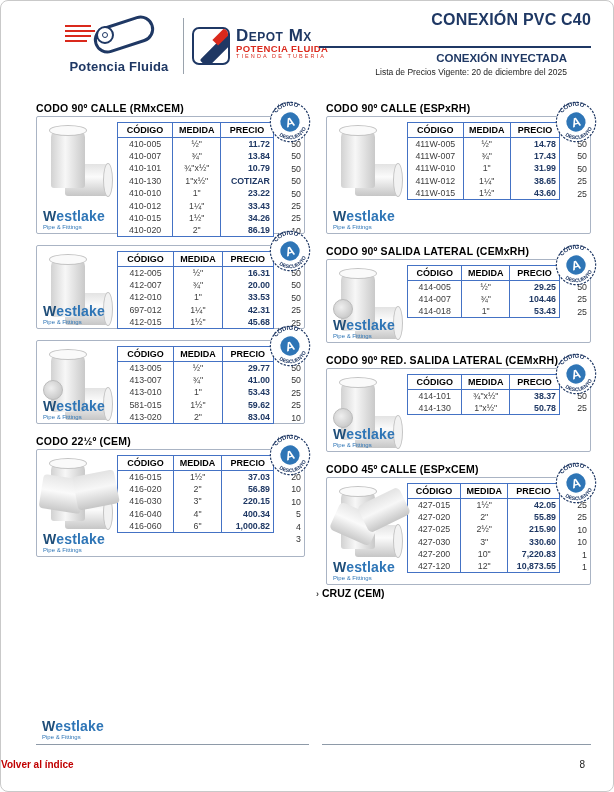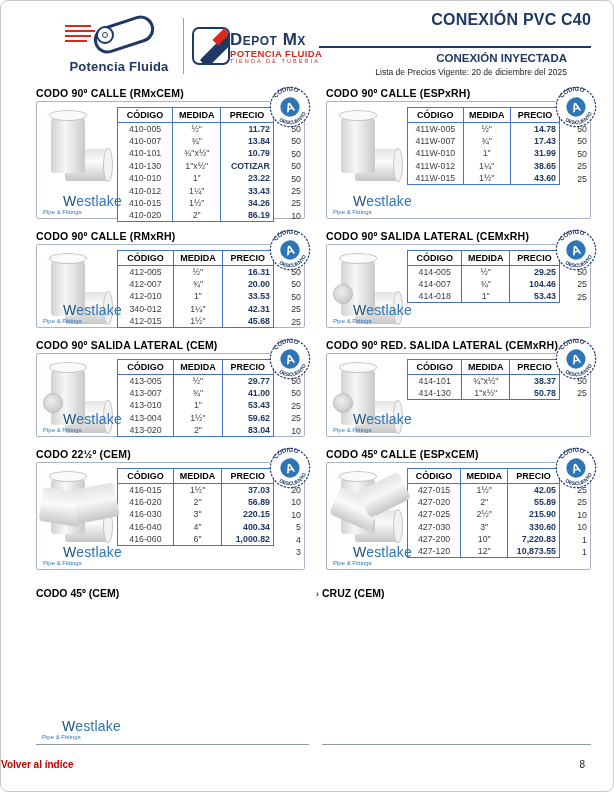--- a/index.html
+++ b/index.html
@@ -22,38 +22,38 @@
   .pf-cap{position:absolute;left:33px;top:9px;width:18px;height:18px;border:2px solid var(--navy);
     border-radius:50%;background:#fff;}
   .pf-cross{position:absolute;left:39px;top:15px;width:6px;height:6px;border:1px solid var(--navy);border-radius:50%;}
   .pf-lines i{position:absolute;left:2px;height:2px;background:var(--lred);display:block;}
   .pf-lines i:nth-child(1){top:8px;width:26px;}
   .pf-lines i:nth-child(2){top:13px;width:30px;}
   .pf-lines i:nth-child(3){top:18px;width:26px;}
   .pf-lines i:nth-child(4){top:23px;width:22px;}
   .pf-name{font-size:13px;font-weight:bold;color:var(--navy);letter-spacing:.2px;}
   .logo-div{width:1px;height:56px;background:#9aa3ad;}
-  .dm{display:flex;align-items:flex-end;gap:0;}
+  .dm{display:flex;align-items:flex-start;gap:6px;}
   .dm-icon{width:38px;height:38px;border:2px solid var(--navy);border-radius:7px;position:relative;background:#fff;overflow:hidden;}
   .dm-icon i{position:absolute;left:4px;top:16px;width:38px;height:11px;background:var(--navy);
     transform:rotate(-45deg);border-radius:2px;}
   .dm-icon b{position:absolute;left:18px;top:2px;width:22px;height:8px;background:var(--lred);
     transform:rotate(-45deg);}
   .dm-txt{line-height:1.05;}
   .dm-name{font-size:17px;font-weight:bold;color:var(--navy);letter-spacing:.5px;font-variant:small-caps;}
   .dm-sub{font-size:9.5px;font-weight:bold;color:var(--lred);letter-spacing:.4px;}
   .dm-tag{font-size:5.5px;color:var(--lred);letter-spacing:2.1px;}
   .title-blk{position:absolute;right:22px;top:0;width:272px;text-align:right;}
   .big-title{font-size:16px;font-weight:bold;color:var(--navy);letter-spacing:.2px;
     border-bottom:2px solid var(--navy);padding-bottom:17px;}
   .sub-title{font-size:11.5px;font-weight:bold;color:var(--navy);margin:4px 24px 0 0;}
   .price-note{font-size:8.5px;color:#222;margin:3px 24px 0 0;}
 
   
-  .grid{position:absolute;top:86px;left:35px;right:22px;display:flex;gap:21px;}
+  .grid{position:absolute;top:101px;left:35px;right:22px;display:flex;gap:21px;}
   .col{display:flex;flex-direction:column;}
   .col-left{width:274px;}
   .col-right{width:270px;}
   .sec{margin-bottom:11px;position:relative;}
   .sec-title{font-size:10.5px;font-weight:bold;color:#000;margin-bottom:2px;letter-spacing:.2px;}
   .card-box{position:relative;border:1px solid var(--boxline);border-radius:2px;background:#fff;
     display:flex;padding:5px 3px 3px 4px;}
   .badge{position:absolute;top:-16px;right:-7px;width:42px;height:42px;z-index:3;}
 
   .photo{position:relative;width:76px;flex:0 0 76px;}
@@ -82,21 +82,21 @@
   .ptable td{font-size:8.8px;height:12.4px;padding:0 3px;color:var(--cell);white-space:nowrap;}
   .ptable .c-size,.ptable th:nth-child(2){border-left:1.5px solid var(--tblue);border-right:1.5px solid var(--tblue);}
   .ptable td.c-code{width:62px;text-align:center;}
   .ptable td.c-size{width:52px;text-align:center;}
   .ptable td.c-price{width:56px;text-align:right;font-weight:bold;color:var(--navy);}
   .cmp{width:27px;text-align:center;flex:0 0 27px;}
   .cmp-hd{font-size:9px;font-weight:bold;color:#000;height:16px;line-height:18px;}
   .cmp-cell{font-size:8.8px;height:12.4px;line-height:12.4px;color:#333;text-align:right;}
 
   .westlake{position:absolute;left:6px;bottom:3px;line-height:1;}
-  .wl-name{display:block;font-size:14px;font-weight:normal;color:var(--blue);letter-spacing:.2px;margin-left:20px;}
+  .wl-name{display:block;font-size:14px;font-weight:bold;color:var(--blue);letter-spacing:.2px;}
   .wl-name::first-letter{color:#1F4E79;}
   .wl-tag{font-size:6px;color:var(--blue);margin-top:1px;}
 
   
   .bottom-row{position:absolute;top:586px;left:35px;right:22px;display:flex;gap:13px;}
   .b-sec{position:relative;height:158px;border-bottom:1px solid #8e9aa8;}
   .b-left{width:274px;}
   .b-right{width:270px;}
   .b-title{font-size:10.5px;font-weight:bold;color:#000;}
   .chev{position:absolute;right:-10px;top:2px;font-size:9px;color:#444;font-weight:bold;}
@@ -247,21 +247,20 @@
         </div>
       </div>
       <div class="westlake">
         <span class="wl-name">Westlake</span>
         <div class="wl-tag">Pipe &amp; Fittings</div>
       </div>
     </div>
   </div>
 
   <div class="sec">
-    <div class="sec-title">CODO 90º CALLE (RMxRH)</div>
     <div class="card-box" style="height: 84px;">
       <svg class="badge" viewBox="0 0 44 44">
         <g transform="rotate(-15 22 22)">
           <circle cx="22" cy="22" r="20.6" fill="#ffffff" stroke="#1F3864" stroke-width="1.2" stroke-dasharray="2.4 1.4"></circle>
           <path id="arcTop" d="M 5,22 A 17,17 0 0 1 39,22" fill="none"></path>
           <path id="arcBot" d="M 4,22 A 18,18 0 0 0 40,22" fill="none"></path>
           <text font-size="6.2" font-weight="bold" fill="#1F3864" font-family="Liberation Sans, sans-serif">
             <textPath href="#arcTop" startOffset="50%" text-anchor="middle">CÓDIGO</textPath>
           </text>
           <text font-size="5.4" font-weight="bold" fill="#1F3864" font-family="Liberation Sans, sans-serif">
@@ -301,21 +300,21 @@
                     <td class="c-code">412-007</td>
                     <td class="c-size">¾"</td>
                     <td class="c-price">20.00</td>
                   </tr>
                   <tr>
                     <td class="c-code">412-010</td>
                     <td class="c-size">1"</td>
                     <td class="c-price">33.53</td>
                   </tr>
                   <tr>
-                    <td class="c-code">340-012</td>
+                    <td class="c-code">697-012</td>
                     <td class="c-size">1¼"</td>
                     <td class="c-price">42.31</td>
                   </tr>
                   <tr>
                     <td class="c-code">412-015</td>
                     <td class="c-size">1½"</td>
                     <td class="c-price">45.68</td>
                   </tr>
                 </tbody>
         </table>
@@ -331,21 +330,20 @@
         </div>
       </div>
       <div class="westlake">
         <span class="wl-name">Westlake</span>
         <div class="wl-tag">Pipe &amp; Fittings</div>
       </div>
     </div>
   </div>
 
   <div class="sec">
-    <div class="sec-title">CODO 90º SALIDA LATERAL (CEM)</div>
     <div class="card-box" style="height: 84px;">
       <svg class="badge" viewBox="0 0 44 44">
         <g transform="rotate(-15 22 22)">
           <circle cx="22" cy="22" r="20.6" fill="#ffffff" stroke="#1F3864" stroke-width="1.2" stroke-dasharray="2.4 1.4"></circle>
           <path id="arcTop" d="M 5,22 A 17,17 0 0 1 39,22" fill="none"></path>
           <path id="arcBot" d="M 4,22 A 18,18 0 0 0 40,22" fill="none"></path>
           <text font-size="6.2" font-weight="bold" fill="#1F3864" font-family="Liberation Sans, sans-serif">
             <textPath href="#arcTop" startOffset="50%" text-anchor="middle">CÓDIGO</textPath>
           </text>
           <text font-size="5.4" font-weight="bold" fill="#1F3864" font-family="Liberation Sans, sans-serif">
@@ -385,21 +383,21 @@
                     <td class="c-code">413-007</td>
                     <td class="c-size">¾"</td>
                     <td class="c-price">41.00</td>
                   </tr>
                   <tr>
                     <td class="c-code">413-010</td>
                     <td class="c-size">1"</td>
                     <td class="c-price">53.43</td>
                   </tr>
                   <tr>
-                    <td class="c-code">413-004</td>
+                    <td class="c-code">581-015</td>
                     <td class="c-size">1½"</td>
                     <td class="c-price">59.62</td>
                   </tr>
                   <tr>
                     <td class="c-code">413-020</td>
                     <td class="c-size">2"</td>
                     <td class="c-price">83.04</td>
                   </tr>
                 </tbody>
         </table>
@@ -816,21 +814,20 @@
         <span class="wl-name">Westlake</span>
         <div class="wl-tag">Pipe &amp; Fittings</div>
       </div>
     </div>
   </div>
 </div>
   </div>
 
   <div class="bottom-row">
     <div class="b-sec b-left">
-      <div class="b-title">CODO 45º (CEM)</div>
       <span class="chev">›</span>
       <div class="westlake b-west">
         <span class="wl-name">Westlake</span>
         <div class="wl-tag">Pipe &amp; Fittings</div>
       </div>
     </div>
     <div class="b-sec b-right">
       <div class="b-title">CRUZ (CEM)</div>
     </div>
   </div>

